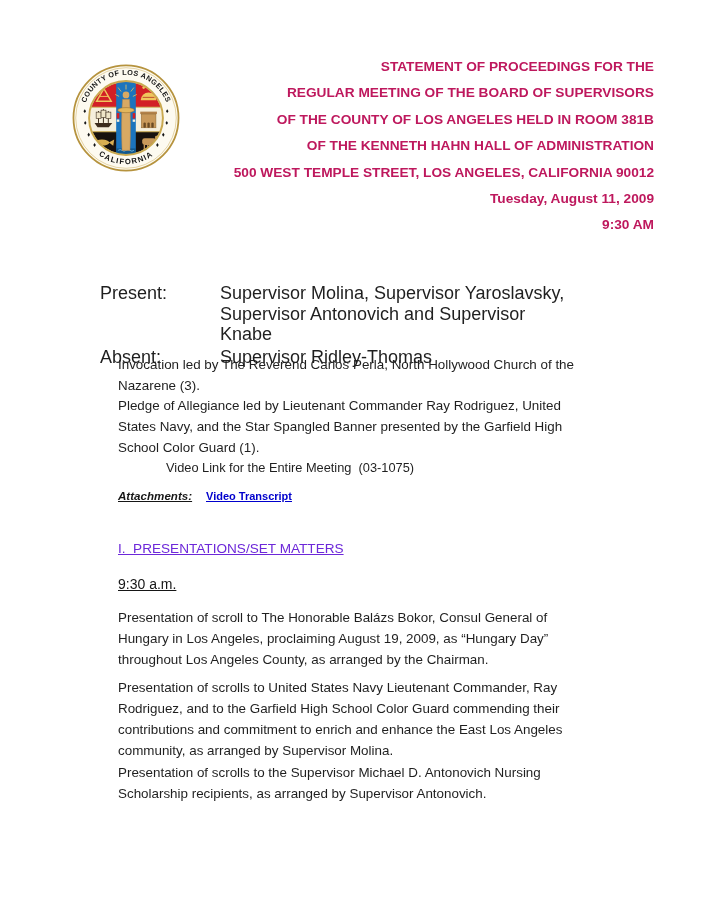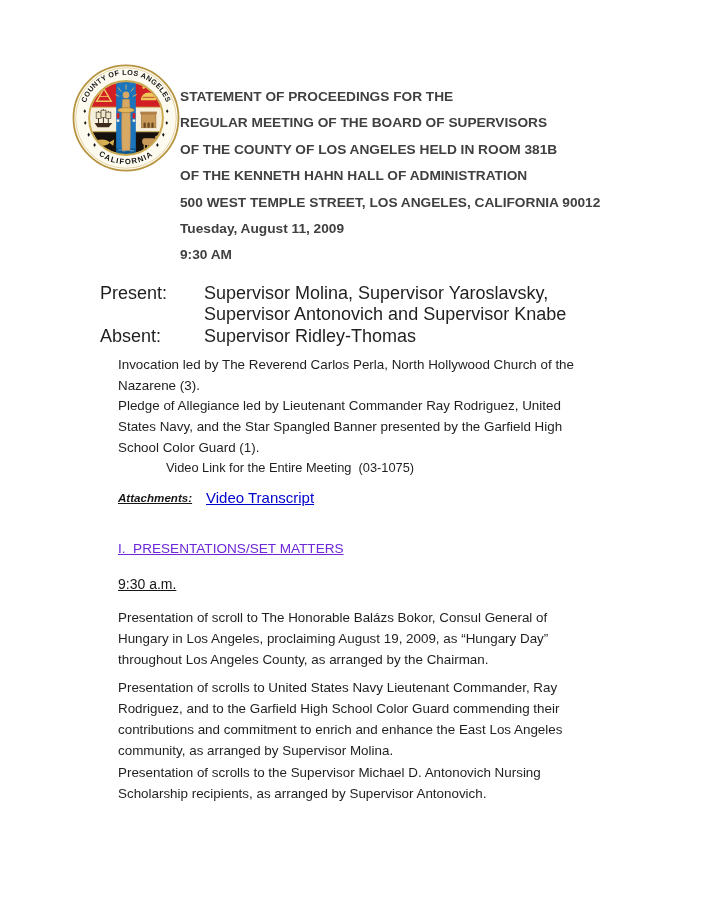--- a/index.html
+++ b/index.html
@@ -4,35 +4,35 @@
 <style>
   html,body{margin:0;padding:0;}
   body{
     width:705px;height:903px;background:#ffffff;position:relative;
     font-family:"Liberation Sans", sans-serif;color:#1f1f1f;overflow:hidden;
   }
   .abs{position:absolute;}
   
   .seal{left:72px;top:64px;width:108px;height:108px;}
   .header-block{
-    left:180px;top:84px;width:474px;text-align:left;
-    font-weight:bold;font-size:13.7px;line-height:26.4px;color:#404040;
+    left:180px;top:54px;width:474px;text-align:right;
+    font-weight:bold;font-size:13.7px;line-height:26.4px;color:#be185d;
   }
   .attendance{left:100px;top:283px;width:482px;font-size:18px;line-height:20.5px;}
   .att-row{display:flex;margin-bottom:2px;}
   .att-label{width:104px;flex:0 0 104px;}
-  .att-value{flex:1;}
+  .att-value{flex:1;margin-left:16px;}
   .para{left:118px;width:478px;font-size:13.4px;line-height:21px;}
   .video-line{left:118px;top:460px;width:478px;font-size:12.8px;white-space:pre-wrap;margin-left:48px;}
   .attachments{left:118px;top:489px;width:478px;display:flex;align-items:center;}
   .att-head{
     width:88px;flex:0 0 88px;font-size:11.6px;font-weight:bold;font-style:italic;
     text-decoration:underline;color:#161616;
   }
-  .att-link{font-size:15px;text-decoration:underline;cursor:pointer;}
+  .att-link{font-size:11px;text-decoration:underline;cursor:pointer;font-weight:bold;}
   .section-heading{
     left:118px;top:541px;width:478px;font-size:13.6px;
     text-decoration:underline;white-space:pre-wrap;color:#6d28d9;
   }
   .time-heading{
     left:118px;top:576px;width:478px;font-size:14px;
     text-decoration:underline;color:#161616;
   }
 </style>
 </head>

